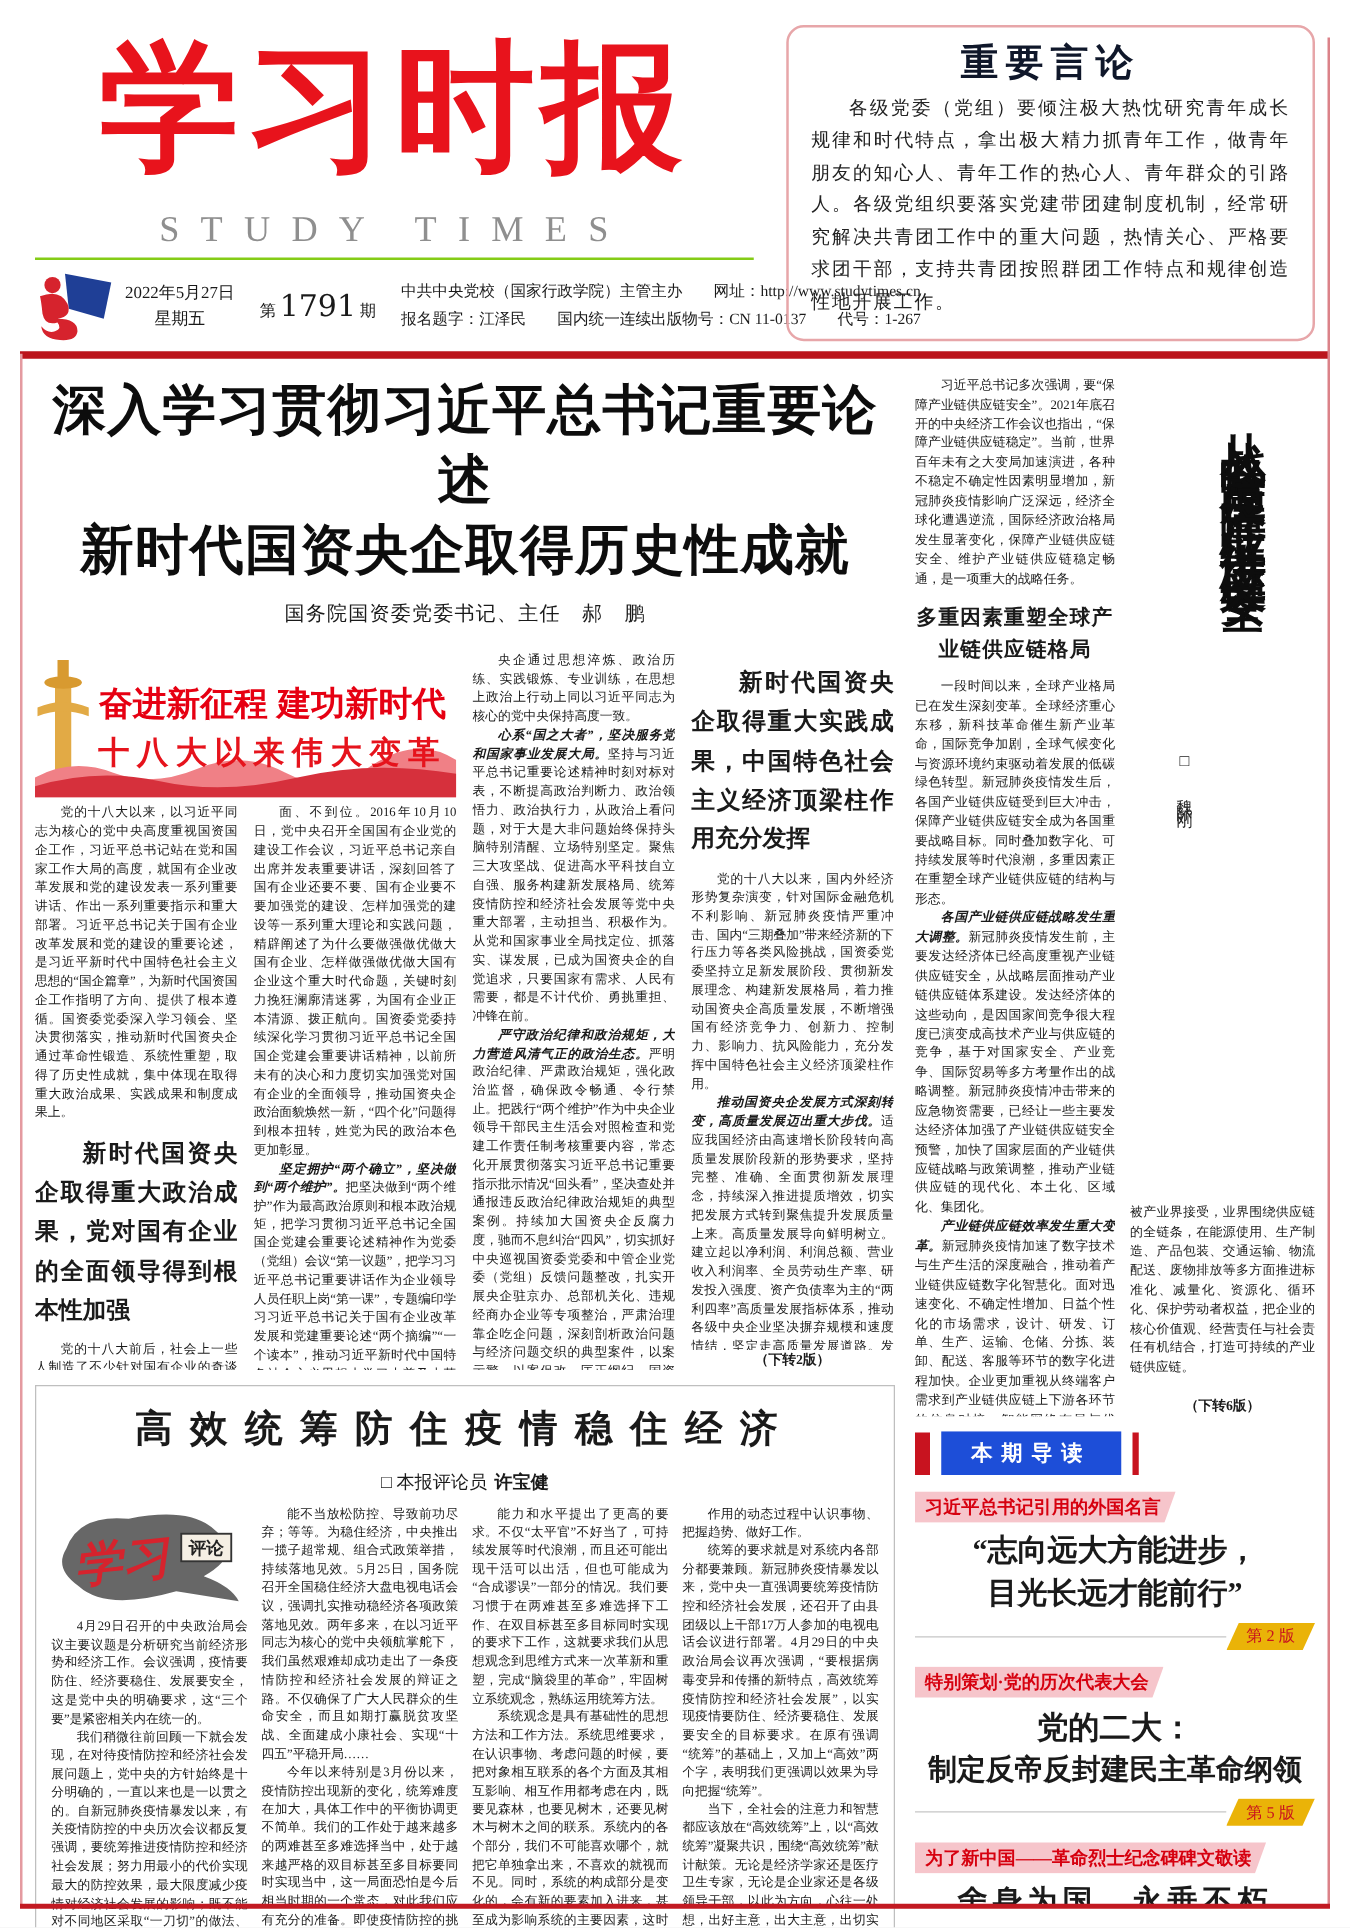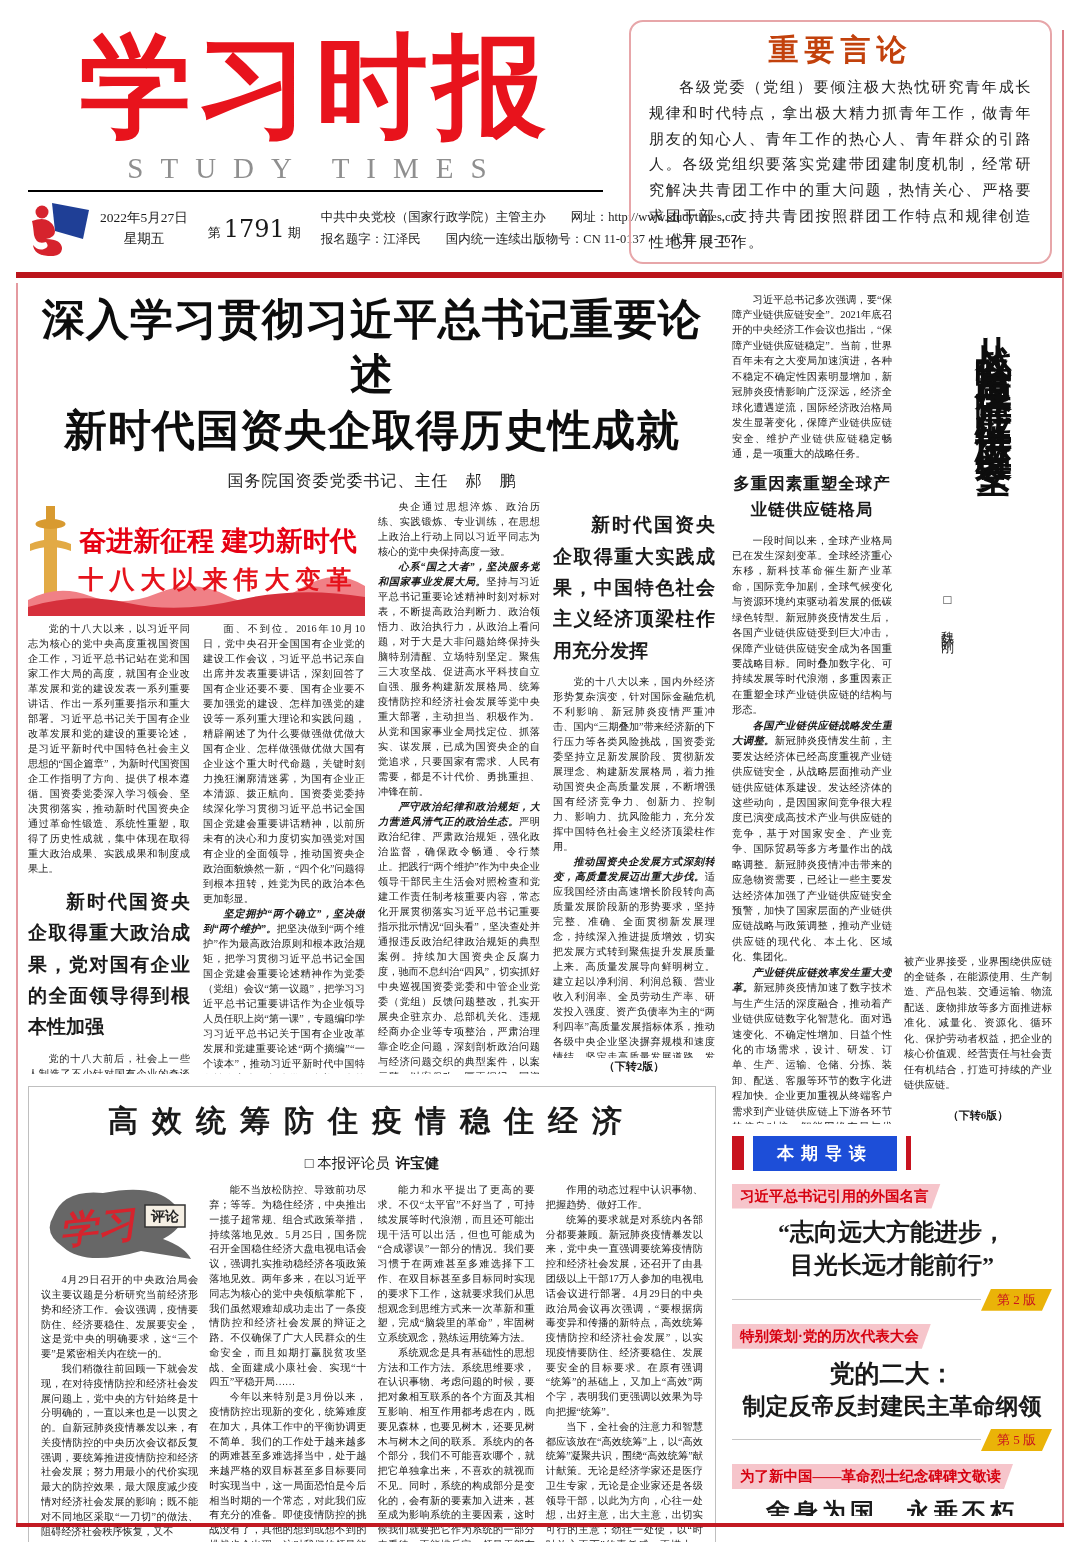--- a/index.html
+++ b/index.html
@@ -10,46 +10,46 @@
   .side-line.left  { left:16px; top:283px; bottom:18px; }
   .side-line.right { right:16px; top:30px; bottom:18px; background:#db8289; }
   .bottom-rule { position:absolute; left:16px; right:16px; bottom:15px; height:4px; background:#c21a22; }
 
   
   .header { display:flex; gap:26px; padding:20px 28px 0 28px; }
   .masthead { width:575px; }
   .mast-title { font-family:"DejaVu Serif",serif; font-weight:900; 
                 color:#e8131c; font-size:112px; line-height:1.18; text-align:center; letter-spacing:6px; }
   .mast-sub { text-align:center; color:#8f8f8f; font-size:29px; letter-spacing:17px;
-              padding-bottom:5px; border-bottom:2px solid #000000; font-family:"Liberation Serif",serif; }
+              padding-bottom:5px; border-bottom:2px solid #84cc16; font-family:"Liberation Serif",serif;margin-top:16px; }
   .mast-info { display:flex; align-items:center; gap:10px; padding-top:9px; }
   .mast-logo { flex:0 0 auto; }
   .date-block { text-align:center; font-size:13.5px; line-height:1.55; white-space:nowrap; }
   .vdiv { width:1px; height:36px; background:#9a9a9a; }
   .issue-block { font-size:13px; white-space:nowrap; }
   .issue-no { font-size:24px; font-family:"DejaVu Serif",serif; padding:0 3px; }
   .pub-block { font-size:12.5px; line-height:1.75; white-space:nowrap; }
 
   .remarks { flex:1; border:2px solid #e7a6a9; border-radius:14px; padding:8px 18px 6px; }
-  .remarks-title { color:#c2410c; font-family:"Liberation Sans","DejaVu Sans",sans-serif;
+  .remarks-title { color:#0f172a; font-family:"Liberation Sans","DejaVu Sans",sans-serif;
                    font-weight:bold; font-size:30px; letter-spacing:6px; text-align:center; }
   .remarks-body { font-size:15px; line-height:1.72; letter-spacing:1.5px; text-align:justify;
                   text-indent:2em; margin-top:4px; color:#222; }
 
   .red-rule { height:6px; background:#bb151c; margin:8px 16px 0; }
 
   
   .content { display:flex; gap:16px; padding:14px 28px 0; }
   .col-left  { width:688px; }
   .col-right { flex:1; }
 
   
   .lead-h1 { font-family:"Liberation Sans","DejaVu Sans",sans-serif; font-weight:900;
              font-size:43px; line-height:1.3; text-align:center; letter-spacing:1px; color:#0d0d0d; }
-  .lead-by { text-align:center; font-size:16px; margin:12px 0 8px; letter-spacing:1px; }
+  .lead-by { text-align:center; font-size:16px; margin:12px 0 20px; letter-spacing:1px; }
   .lead-body { display:flex; gap:13px; height:574px; overflow:hidden; }
   .lead-colpair { width:337px; display:flex; flex-direction:column; }
   .pair-cols { display:flex; gap:13px; flex:1; overflow:hidden; }
   .ncol { width:162px; font-size:10.2px; line-height:1.47; text-align:justify; overflow:hidden; }
   .ncol p { text-indent:2em; }
   .subhead { font-family:"Liberation Sans","DejaVu Sans",sans-serif; font-weight:bold;
              font-size:19px; line-height:1.65; margin:9px 0; text-indent:2em; }
   .lead-in { font-weight:bold; font-style:italic; }
   .turn { text-align:center; font-weight:bold; font-size:11px; }
   .ncol-flex { display:flex; flex-direction:column; }

